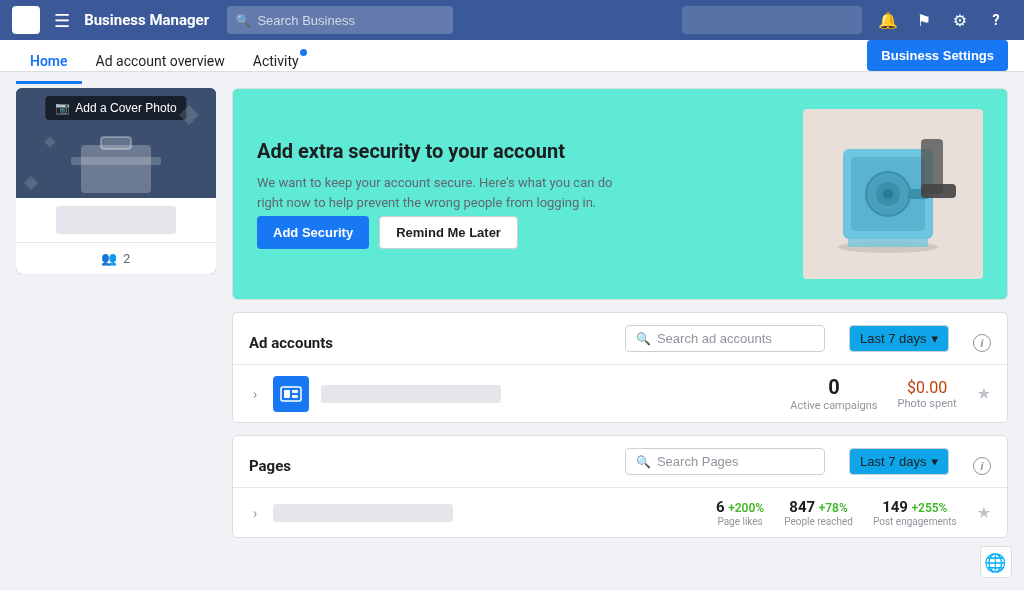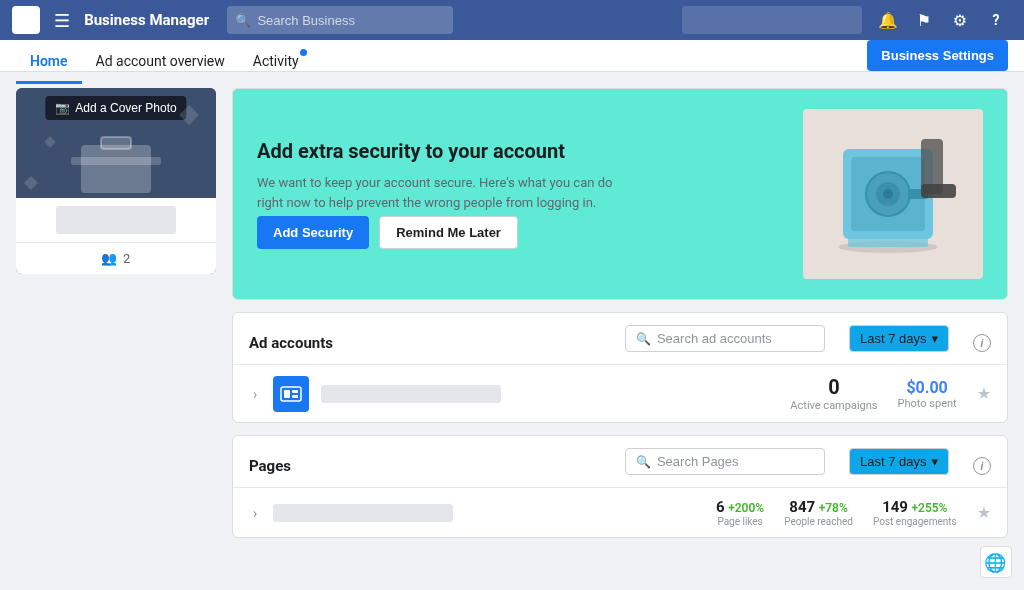--- a/index.html
+++ b/index.html
@@ -382,22 +382,22 @@
       font-weight: 700;
       color: #1c1e21;
     }
     .stat-label {
       font-size: 11px;
       color: #90949c;
       white-space: nowrap;
     }
     .stat-amount {
       font-size: 16px;
-      font-weight: 700;
-      color: #3b82f6;
+      font-weight: 400;
+      color: #c2410c;
     }
     .star-icon {
       color: #bec3c9;
       font-size: 16px;
       cursor: pointer;
       margin-left: 8px;
     }
 
     
     .page-stat {

